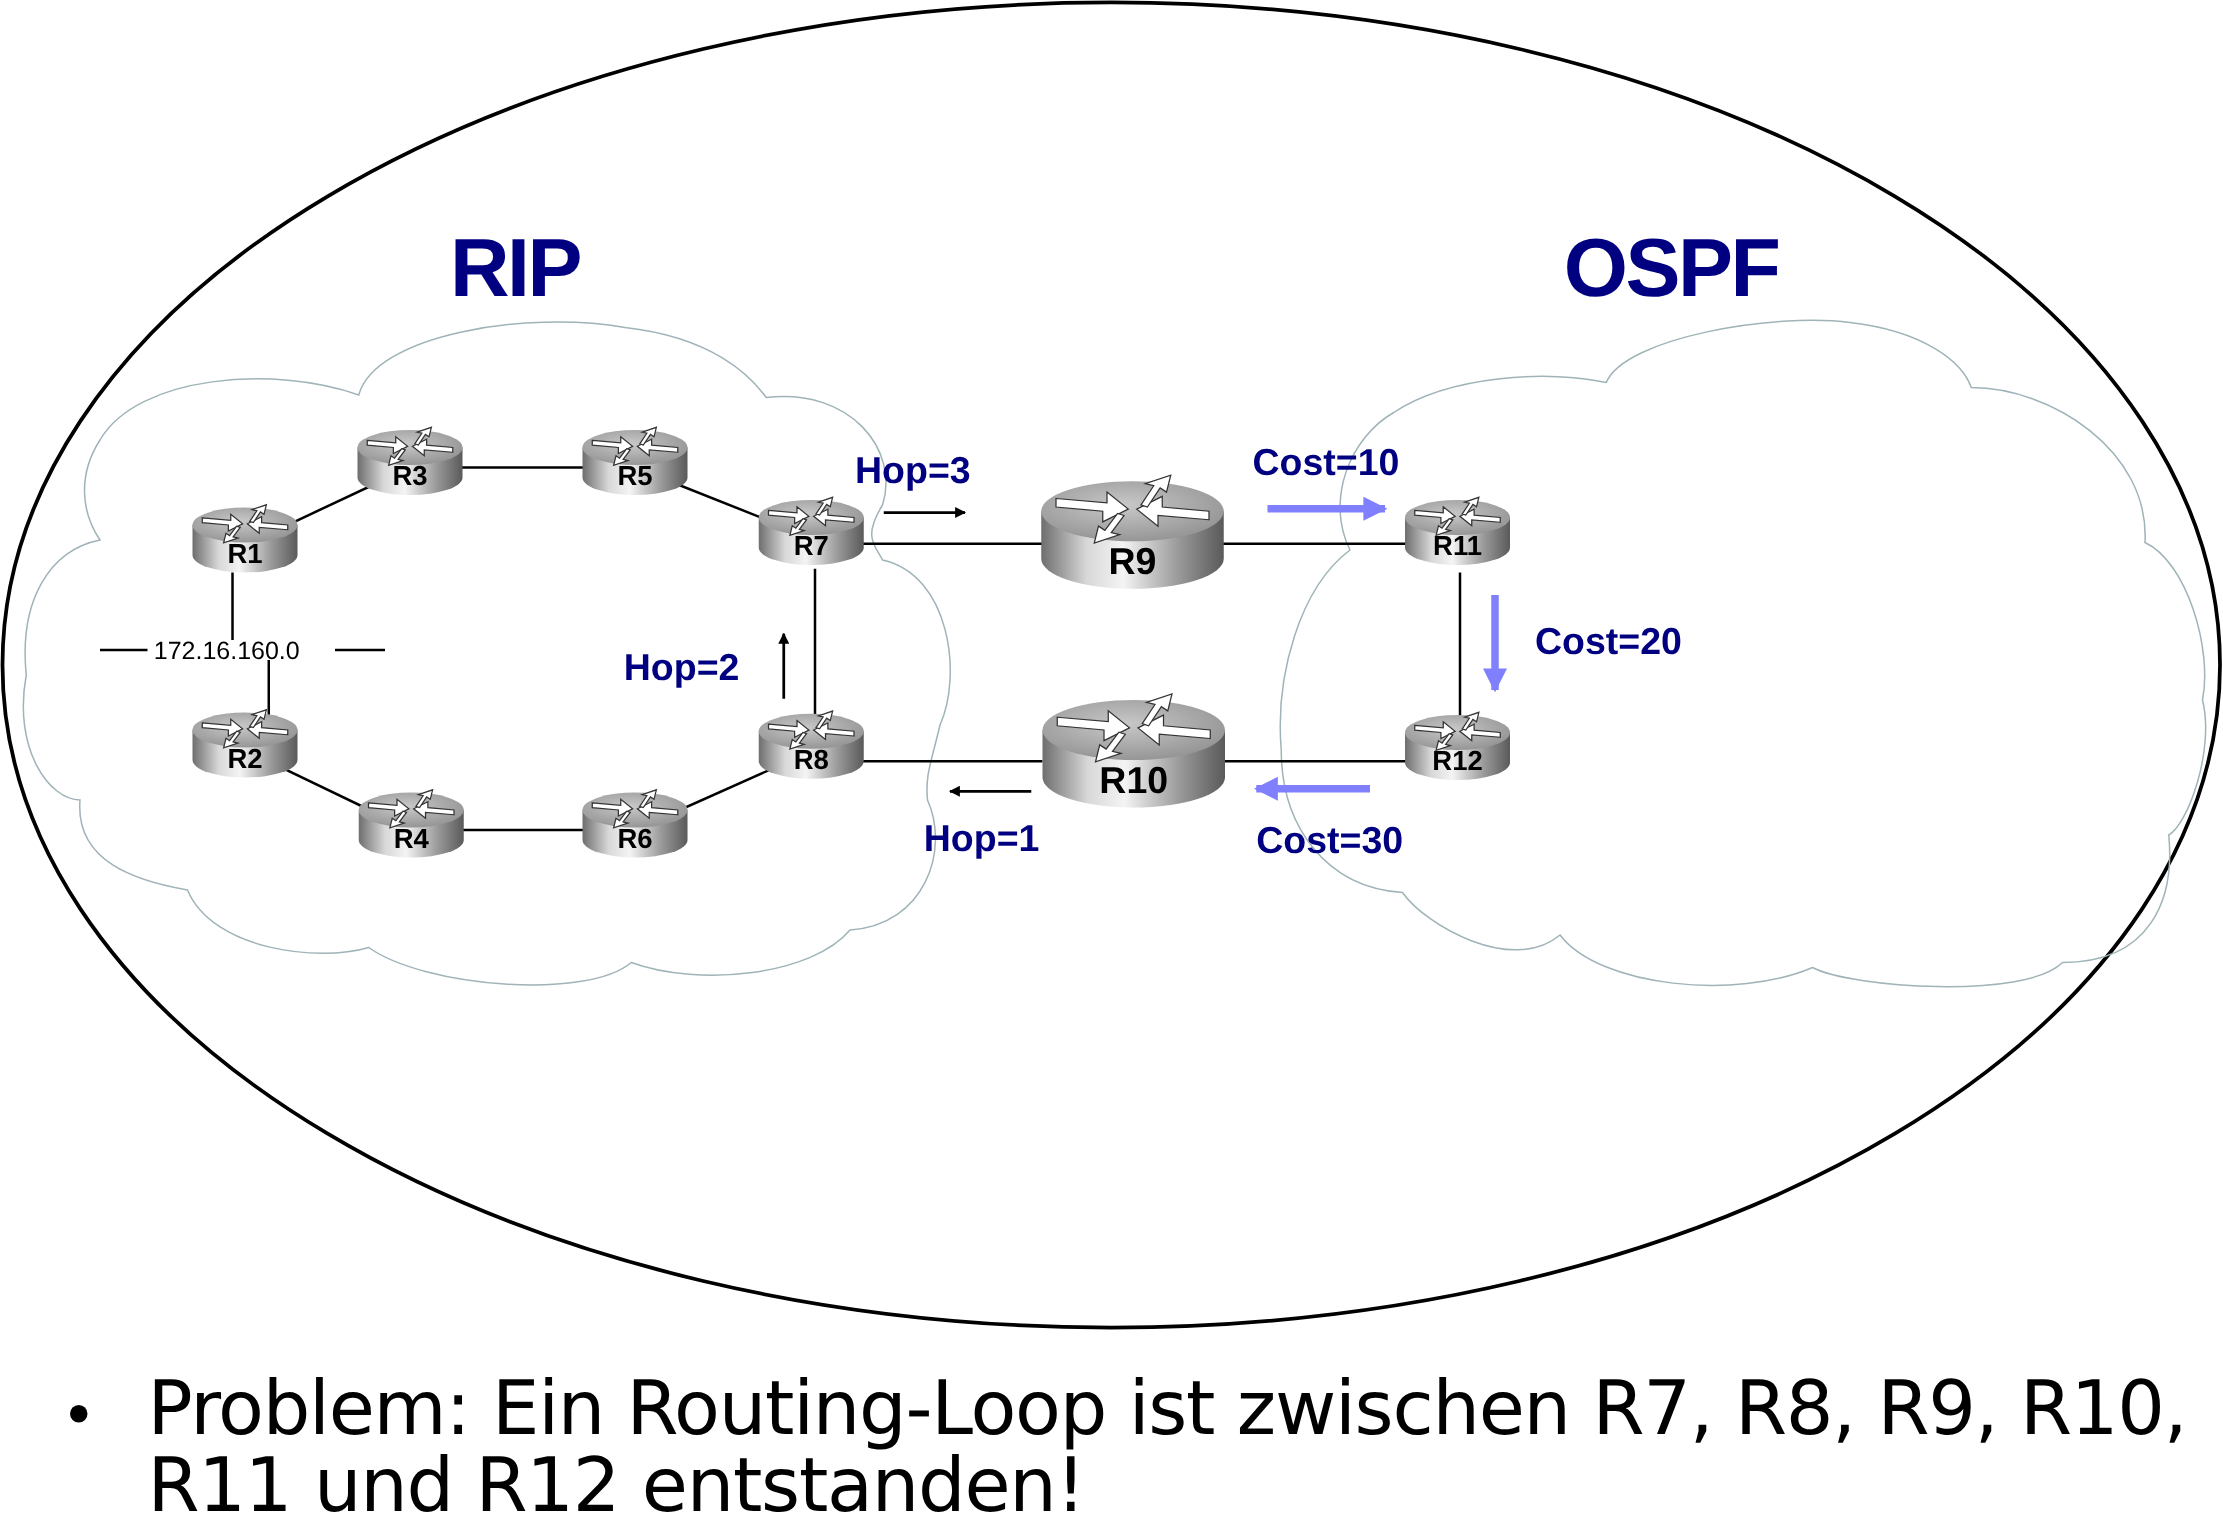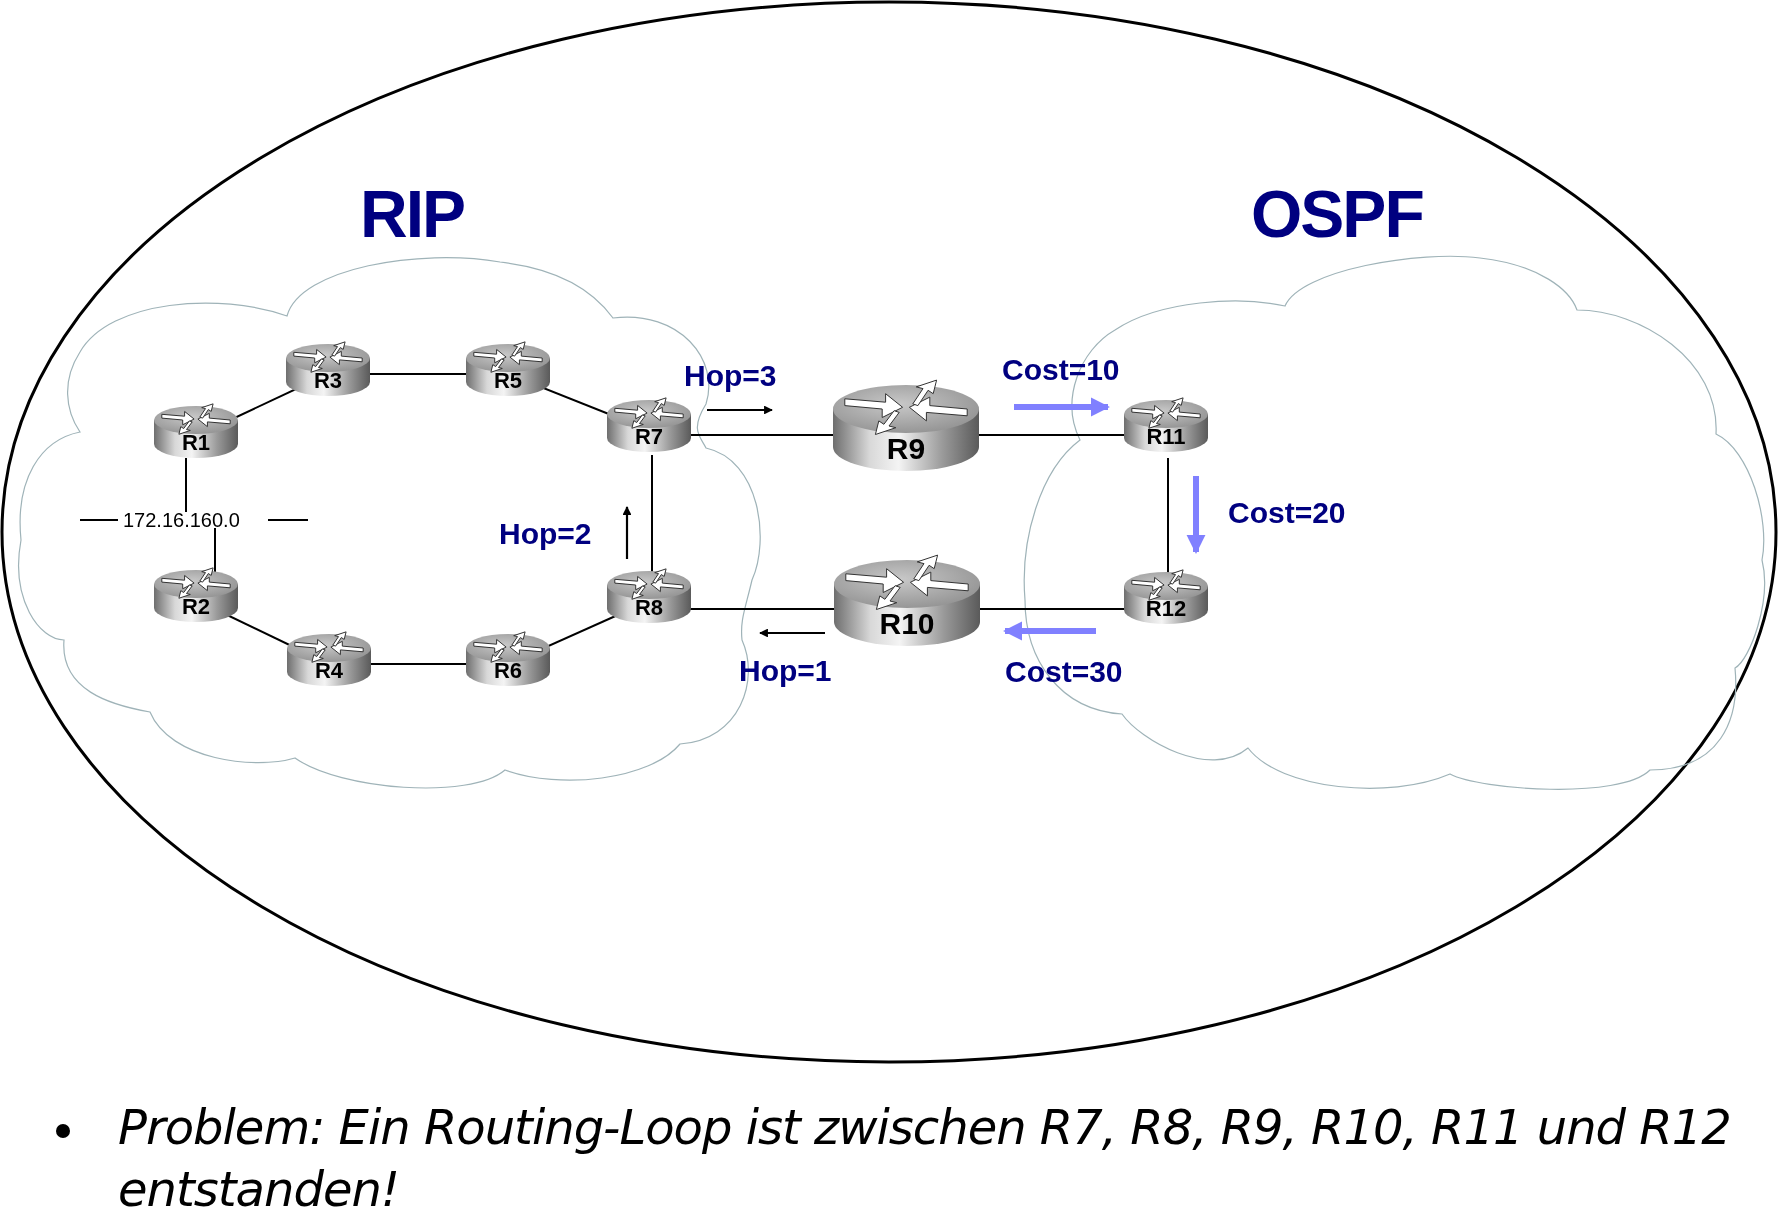--- a/index.html
+++ b/index.html
@@ -4,21 +4,21 @@
 <style>
   html, body { margin: 0; padding: 0; background: #ffffff; }
   body { width: 1778px; height: 1224px; position: relative; overflow: hidden; font-family: "Liberation Sans", sans-serif; }
   #diagram { position: absolute; left: 0; top: 0; }
   .area-title { font-family: "Liberation Sans", sans-serif; font-weight: bold; fill: #000080; font-size: 66px; letter-spacing: -2px; }
   .metric { font-family: "Liberation Sans", sans-serif; font-weight: bold; fill: #000080; font-size: 30px; }
   .router-label { font-family: "Liberation Sans", sans-serif; font-weight: bold; fill: #000; text-anchor: middle; }
   .net-label { font-family: "Liberation Sans", sans-serif; fill: #000; font-size: 20px; }
   .link { stroke: #000; stroke-width: 2; }
   .cloud { fill: none; stroke: #9fb3b8; stroke-width: 1.2; }
-  .bullet-text { position: absolute; left: 118px; top: 1096px; width: 1640px; font-family: "DejaVu Sans", sans-serif; font-size: 48px; line-height: 62px; color: #000; letter-spacing: -1px; font-style: italic; }
+  .bullet-text { position: absolute; left: 118px; top: 1096px; width: 1640px; font-family: "DejaVu Sans", sans-serif; font-size: 60px; line-height: 62px; color: #000; letter-spacing: -1px; }
   .bullet-dot { position: absolute; left: 56px; top: 1124px; width: 14px; height: 14px; border-radius: 50%; background: #000; }
 </style>
 </head>
 <body>
 
 <svg id="diagram" width="1778" height="1224" viewBox="0 0 1778 1224">
   <defs>
     <linearGradient id="rtrSide" x1="0" y1="0" x2="1" y2="0">
       <stop offset="0" stop-color="#6e6e6e"></stop>
       <stop offset="0.25" stop-color="#d8d8d8"></stop>

